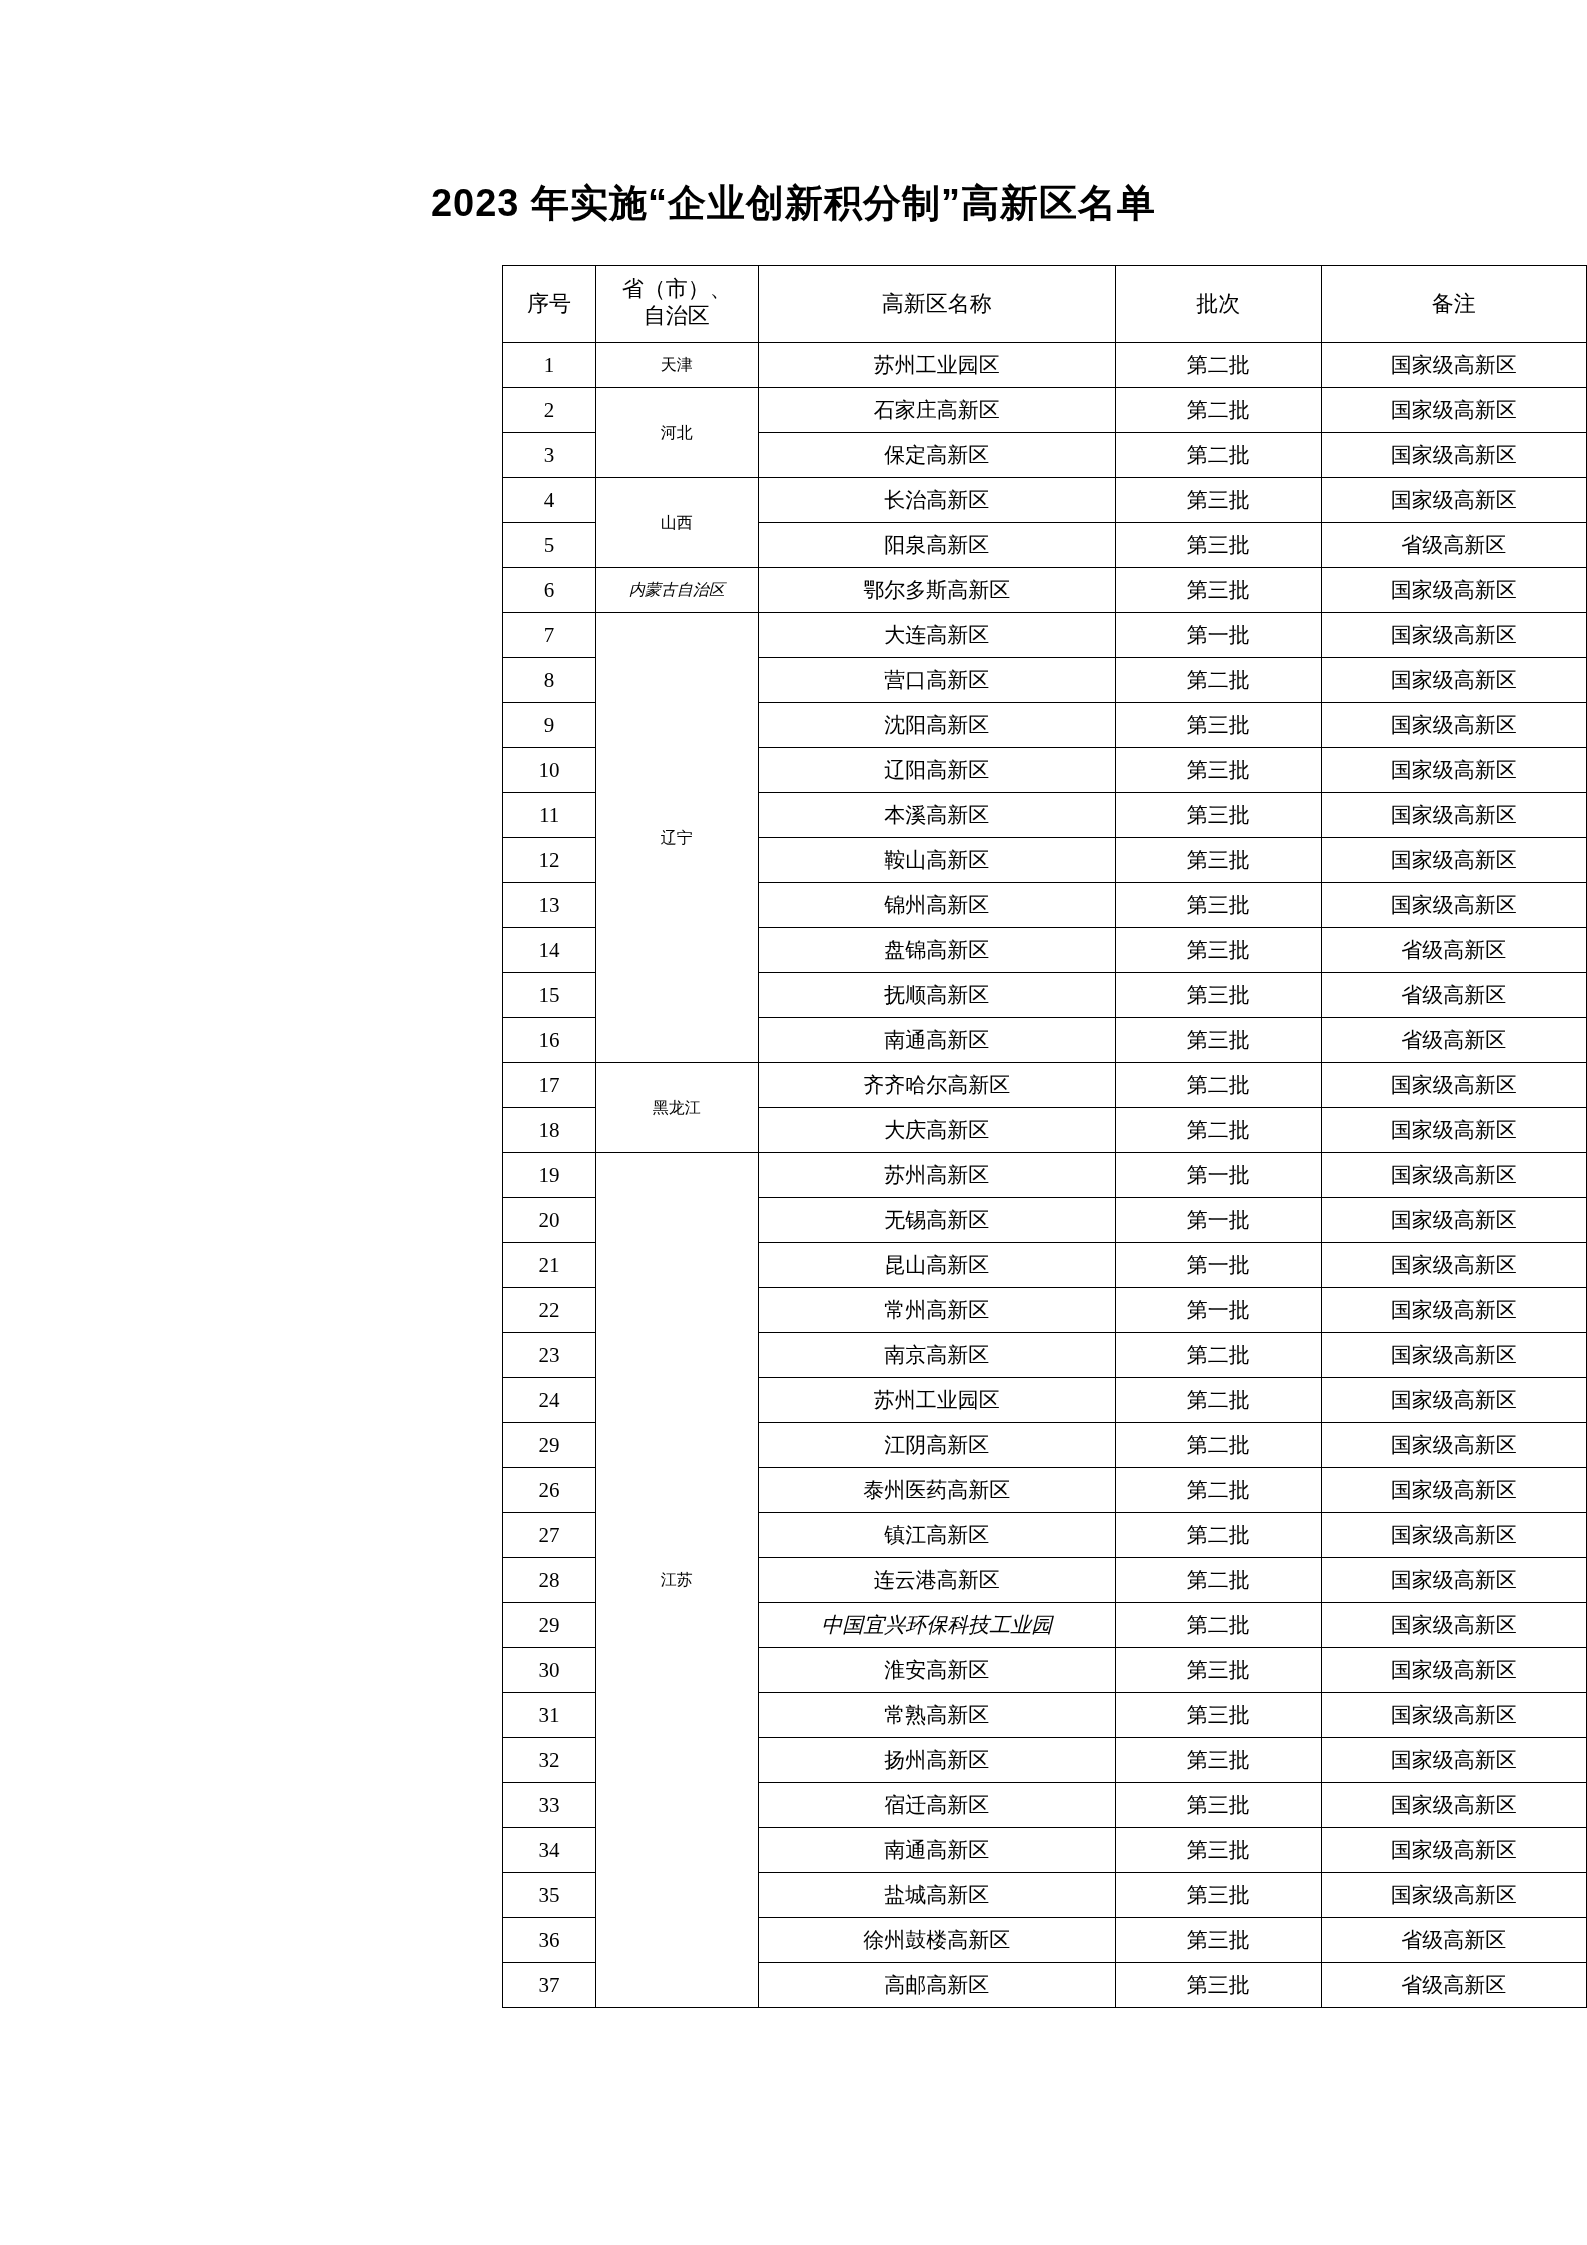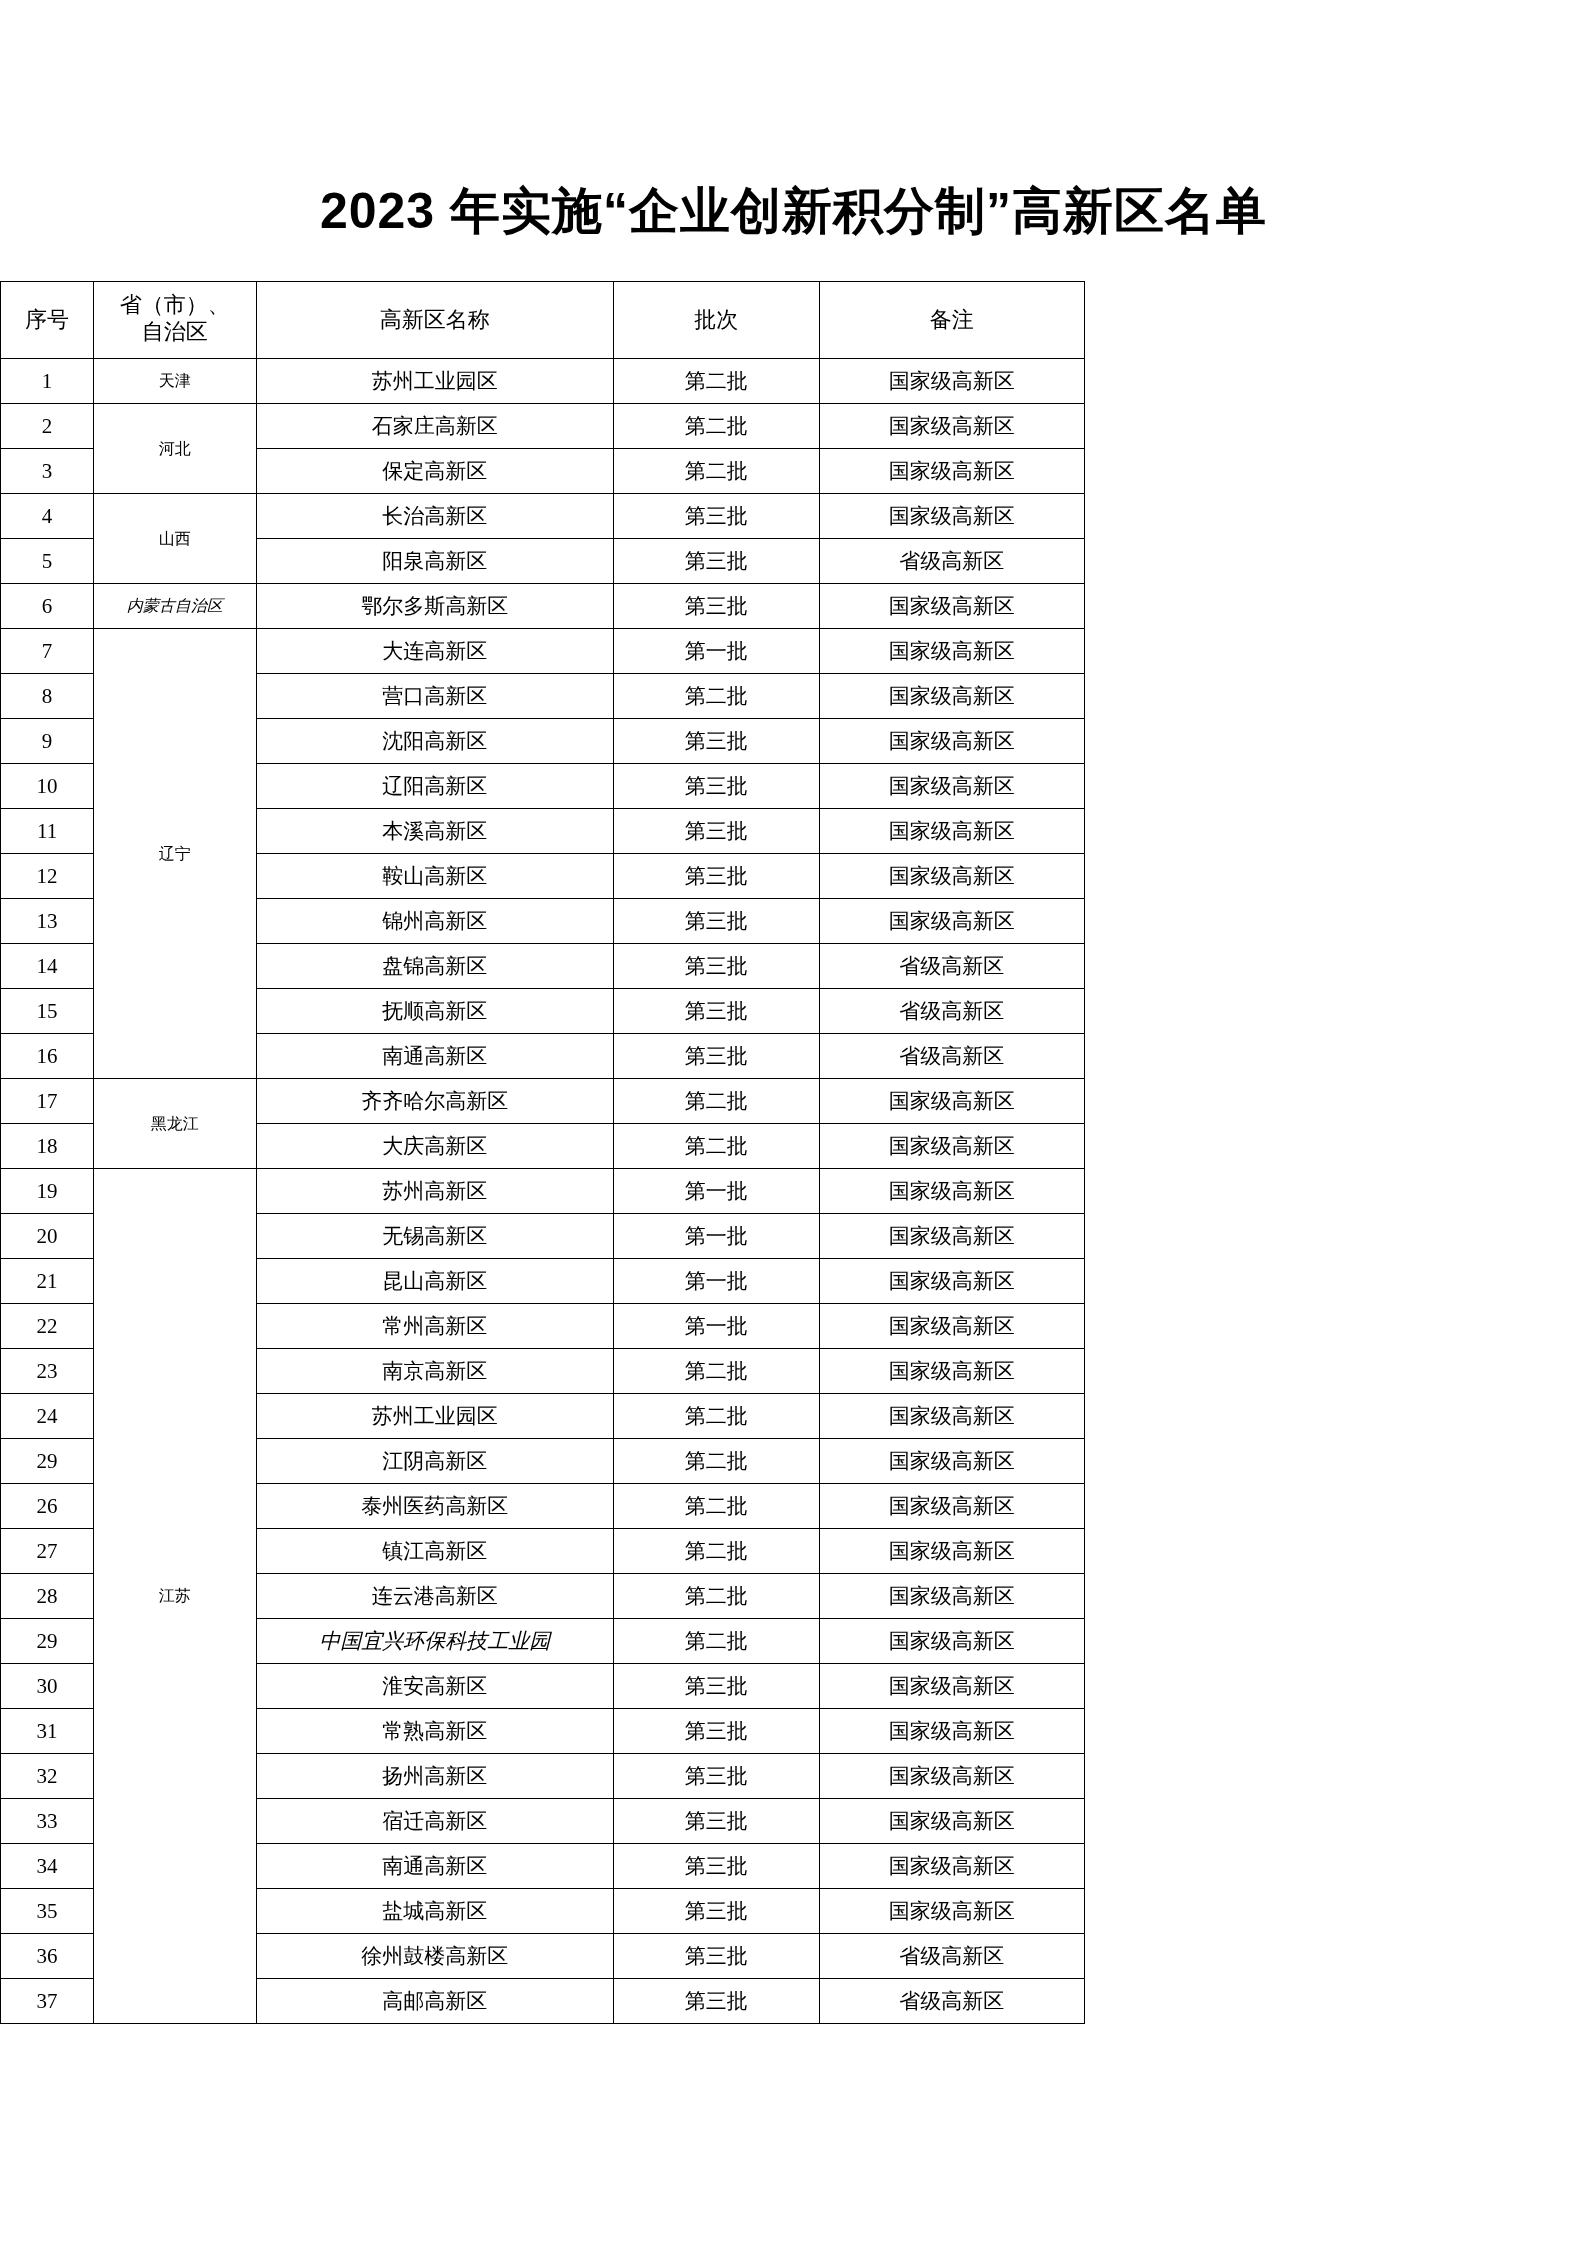--- a/index.html
+++ b/index.html
@@ -16,31 +16,31 @@
   }
   .page {
     width: 1587px;
     height: 2245px;
     box-sizing: border-box;
     padding: 0;
     position: relative;
   }
   .doc-title {
     text-align: center;
-    font-size: 50px;
+    font-size: 38px;
     font-weight: bold;
     letter-spacing: 1px;
     margin-top: 178px;
     margin-bottom: 0;
     font-family: "Liberation Sans", "DejaVu Sans", sans-serif;
   }
   .table-wrap {
     margin-top: 36px;
     display: flex;
-    justify-content: flex-start;
+    justify-content: flex-end;
     border-radius: 9px;
   }
   table.listing {
     border-collapse: collapse;
     width: 1085px;
     table-layout: fixed;
     font-size: 21px;
   }
   table.listing td, table.listing th {
     border: 1px solid #000000;

